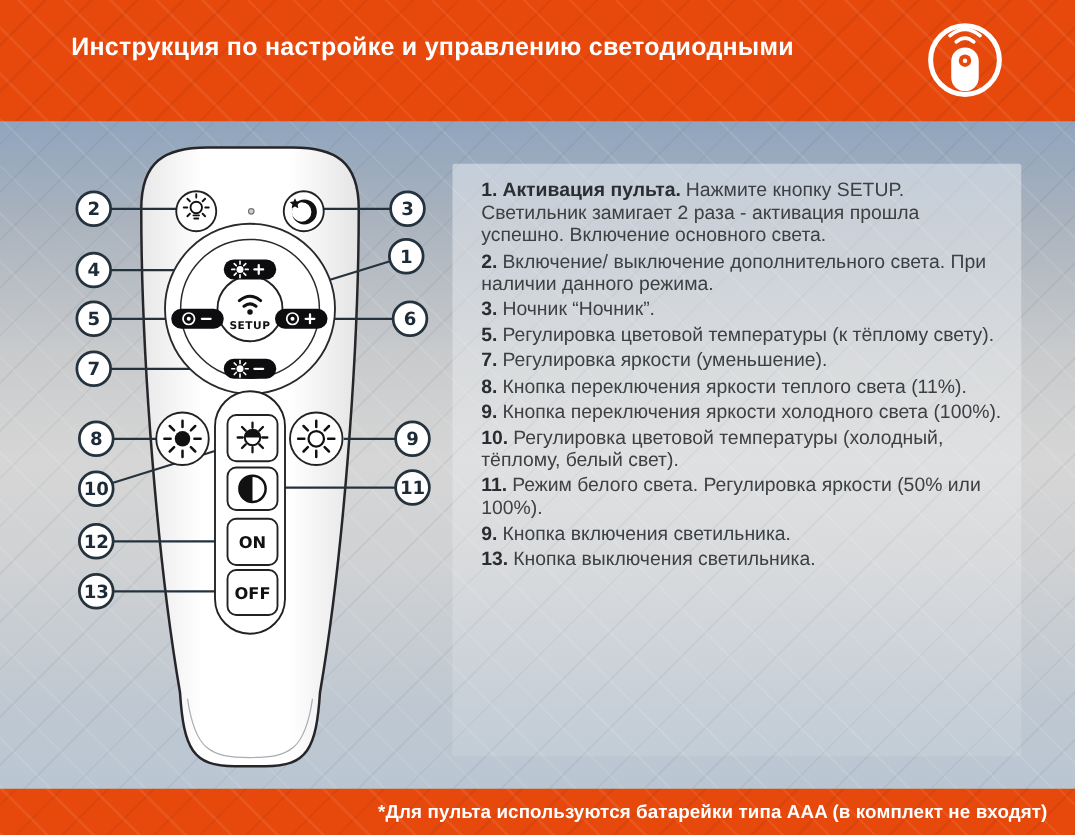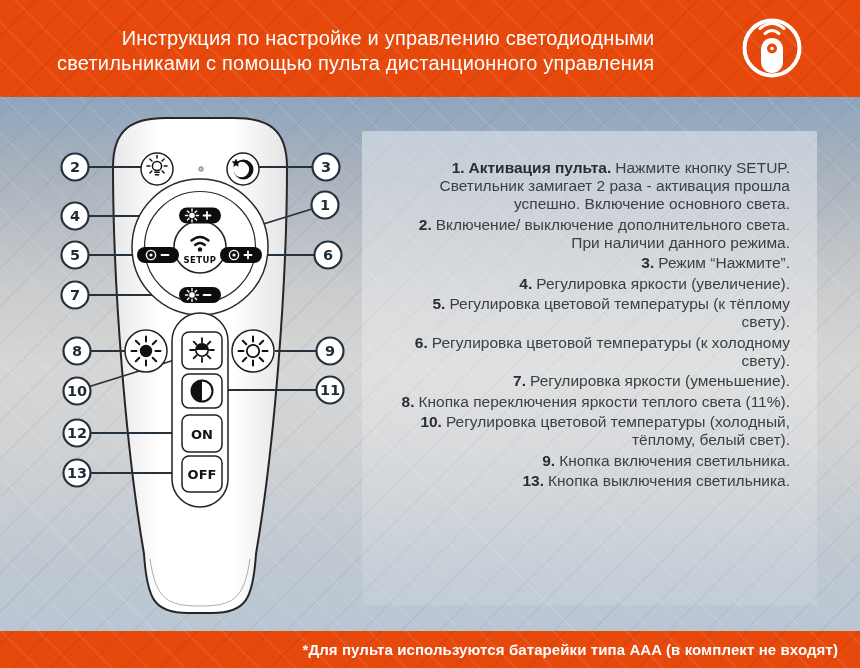--- a/index.html
+++ b/index.html
@@ -15,81 +15,80 @@
     position:absolute;left:0;width:100%;
     background:
       repeating-linear-gradient(45deg, rgba(255,255,255,0.07) 0 2px, transparent 2px 26px),
       repeating-linear-gradient(-45deg, rgba(0,0,0,0.05) 0 2px, transparent 2px 26px),
       #e7480c;
   }
   .header{top:0;height:97px;}
   .footer{top:631px;height:37px;}
   .title{
     position:absolute;left:57px;top:26px;color:#fff;
-    font-size:20px;font-weight:normal;line-height:25px;letter-spacing:0.2px;text-align:right;
+    font-size:20px;font-weight:bold;line-height:25px;letter-spacing:0.2px;
   }
   .title span{display:block;}
   .remote-badge{position:absolute;right:56px;top:14px;}
   .footer-note{
     position:absolute;right:22px;top:0;height:37px;display:flex;align-items:center;
     color:#fff;font-size:15px;font-weight:bold;letter-spacing:0.1px;
   }
   .text-panel{
     position:absolute;left:362px;top:131px;width:455px;height:474px;
     background:linear-gradient(180deg,rgba(246,249,252,0.45),rgba(246,249,252,0.12));
     border-radius:2px;
   }
   .instructions{
     position:absolute;left:385px;top:144px;width:420px;
     color:#3c4043;font-size:15.5px;line-height:18px;
   }
-  .instructions ol{list-style:none;margin:15px;padding:0;text-align:right;}
+  .instructions ol{list-style:none;margin:0;padding:0;}
   .instructions li{margin:0 0 2.5px 0;}
   .instructions .num,.instructions .boldpart{font-weight:bold;color:#2a2d31;margin-right:4px;}
   .instructions .boldpart:empty{display:none;margin:0;}
   .figure{position:absolute;left:0;top:97px;width:370px;height:535px;}
   .figure text{font-family:"DejaVu Sans","Liberation Sans",sans-serif;}
   .callout-num{font-size:14.5px;font-weight:bold;fill:#1d2b38;}
   .btn-label{font-size:13px;font-weight:bold;fill:#111;}
   .setup-label{font-size:8.5px;font-weight:bold;fill:#111;letter-spacing:0.4px;}
 </style>
 </head>
 <body>
 
 <div class="page">
 
   <div class="banner header">
     <div class="title">
       <span>Инструкция по настройке и управлению светодиодными</span>
-      <span>светильниками с помощью пульта дистанционного управления</span>
     </div>
     <svg class="remote-badge" width="64" height="66" viewBox="0 0 64 66">
       <circle cx="32" cy="34" r="27.5" fill="none" stroke="#fff" stroke-width="4"></circle>
       <g stroke="#fff" stroke-width="3" stroke-linecap="round" fill="none">
         <path d="M20,14.5 Q32,4.5 44,14.5"></path>
         <path d="M25,19.5 Q32,13.5 39,19.5"></path>
       </g>
       <rect x="21" y="24" width="22" height="35" rx="11" fill="#fff"></rect>
       <circle cx="32" cy="34.5" r="5" fill="#e7480c"></circle>
       <circle cx="32" cy="34.5" r="1.8" fill="#fff"></circle>
     </svg>
   </div>
 
   <div class="text-panel"></div>
   <div class="instructions">
     <ol>
       <li><span class="num">1.</span><span class="boldpart">Активация пульта.</span><span>Нажмите кнопку SETUP. Светильник замигает 2 раза - активация прошла успешно. Включение основного света.</span></li>
       <li><span class="num">2.</span><span>Включение/ выключение дополнительного света. При наличии данного режима.</span></li>
-      <li><span class="num">3.</span><span>Режим “Нажмите”.</span></li>
-      <li><span class="num">4.</span><span>Регулировка яркости (увеличение).</span></li>
+      <li><span class="num">3.</span><span>Ночник “Ночник”.</span></li>
       <li><span class="num">5.</span><span>Регулировка цветовой температуры (к тёплому свету).</span></li>
-      <li><span class="num">6.</span><span>Регулировка цветовой температуры (к холодному свету).</span></li>
       <li><span class="num">7.</span><span>Регулировка яркости (уменьшение).</span></li>
       <li><span class="num">8.</span><span>Кнопка переключения яркости теплого света (11%).</span></li>
+      <li><span class="num">9.</span><span>Кнопка переключения яркости холодного света (100%).</span></li>
       <li><span class="num">10.</span><span>Регулировка цветовой температуры (холодный, тёплому, белый свет).</span></li>
+      <li><span class="num">11.</span><span>Режим белого света. Регулировка яркости (50% или 100%).</span></li>
       <li><span class="num">9.</span><span>Кнопка включения светильника.</span></li>
       <li><span class="num">13.</span><span>Кнопка выключения светильника.</span></li>
     </ol>
   </div>
 
   <svg class="figure" viewBox="0 0 370 535">
     <defs>
       <linearGradient id="gBody" x1="0" y1="0" x2="1" y2="0">
         <stop offset="0" stop-color="#e8e8e8"></stop>
           <stop offset="0.28" stop-color="#ffffff"></stop>

